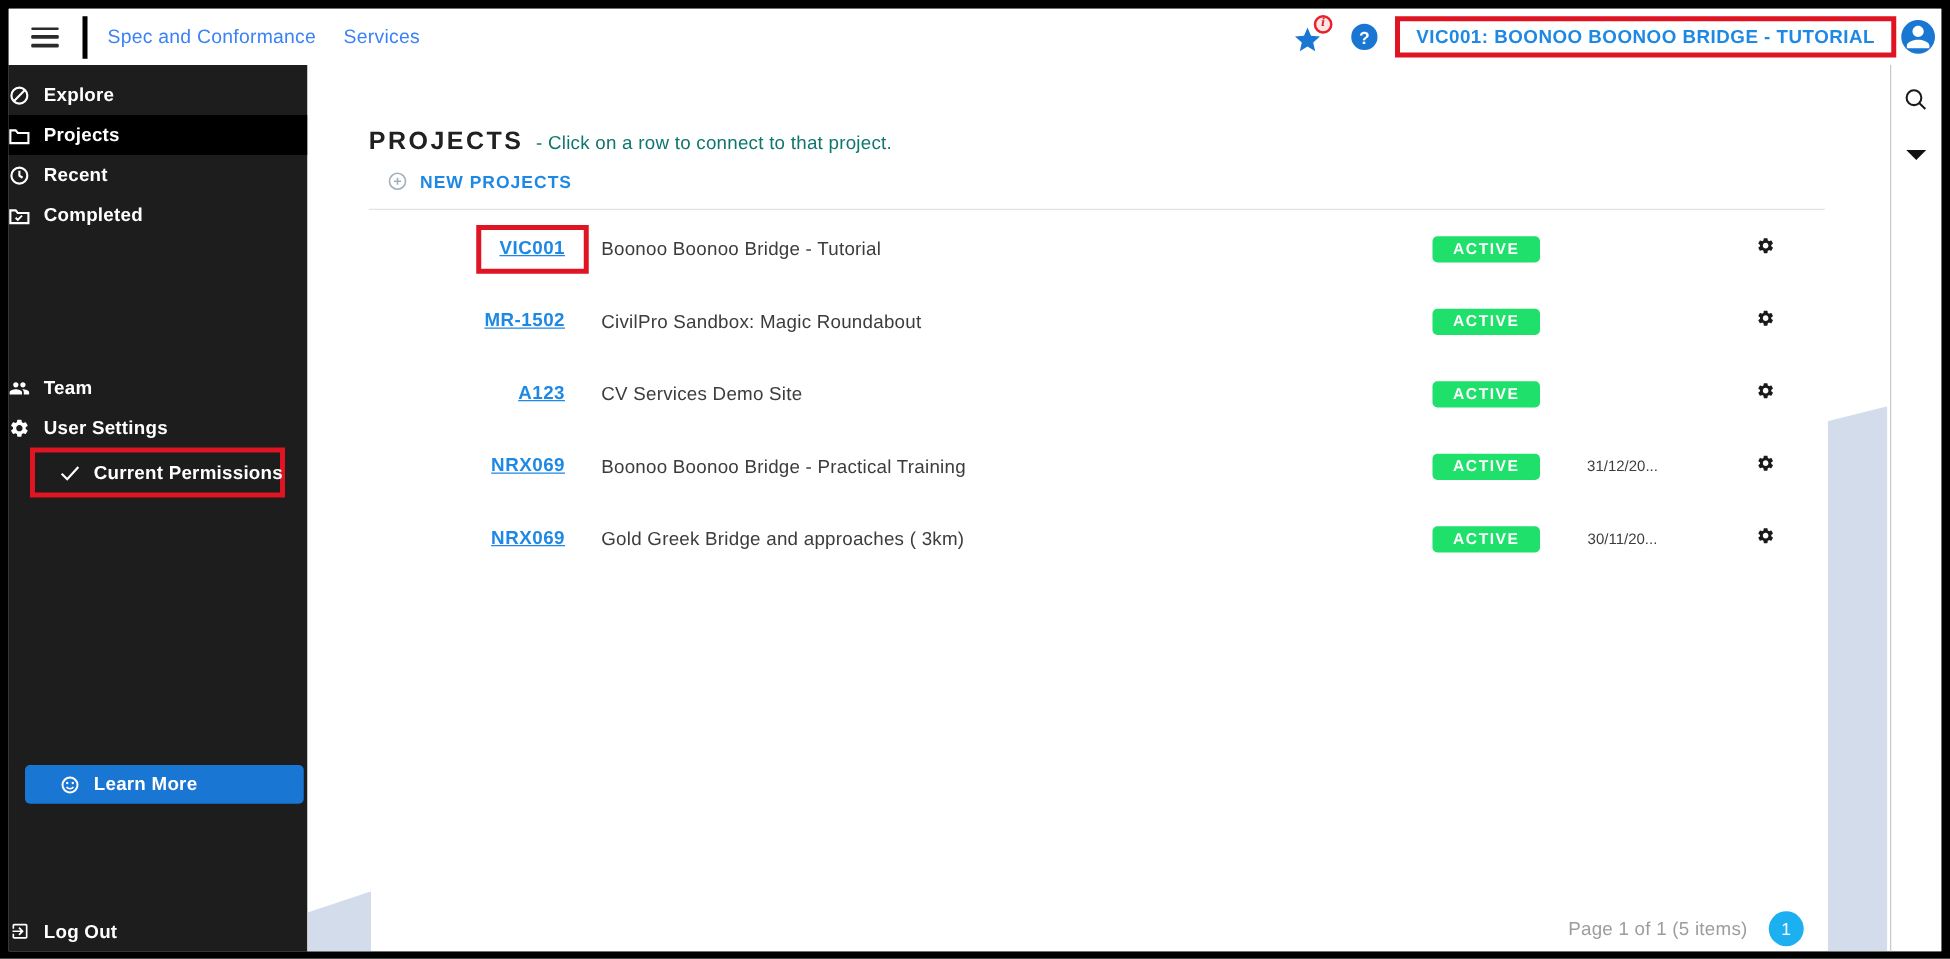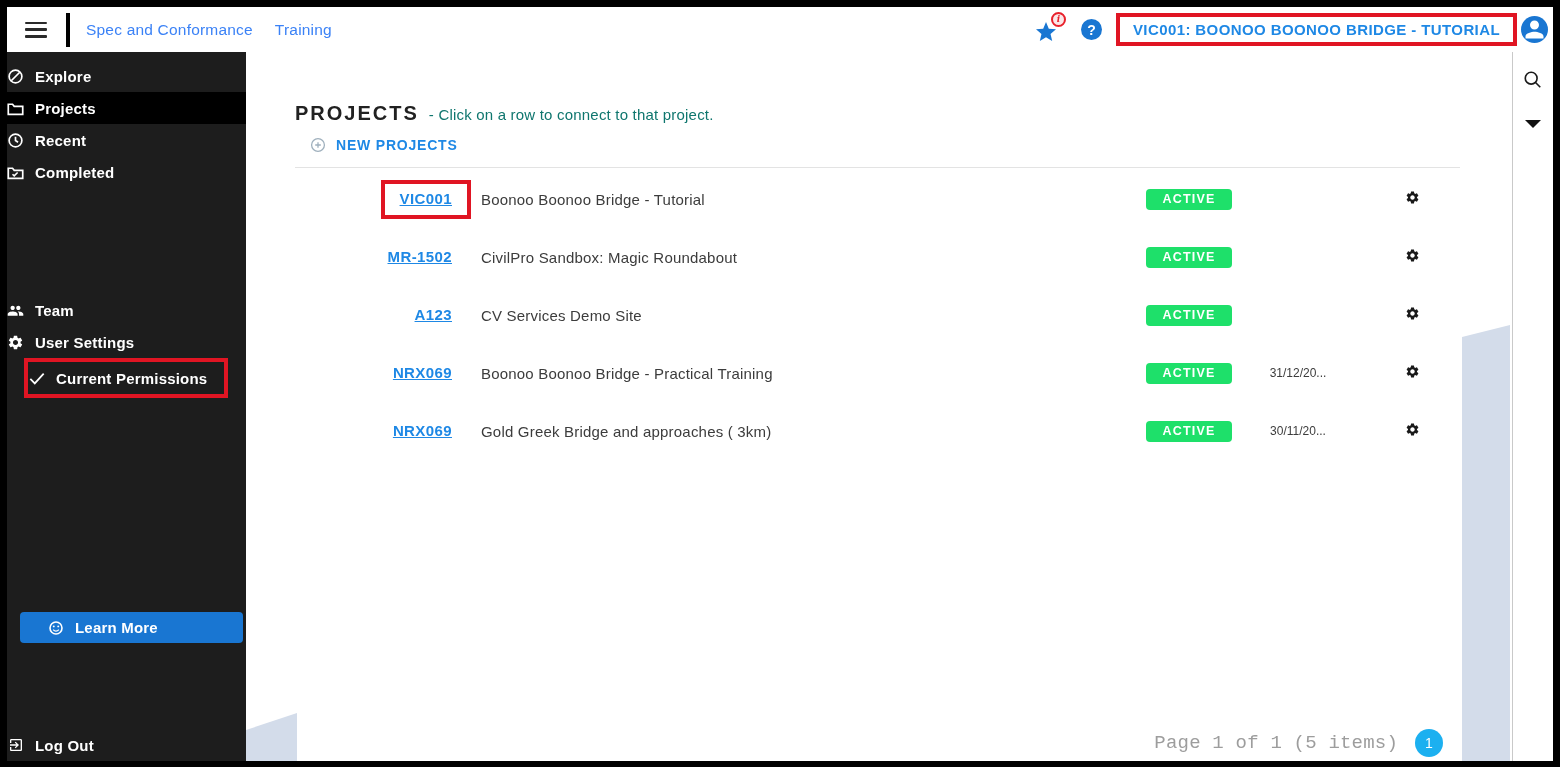--- a/index.html
+++ b/index.html
@@ -38,21 +38,21 @@
   .content { flex:1; display:flex; min-height:0; }
 
   .sidebar { width:239px; flex:0 0 239px; background:#1d1d1d; color:#fff;
     display:flex; flex-direction:column; padding-top:8px; }
   .side-item { height:32px; display:flex; align-items:center; 
     font-size:15px; font-weight:bold; letter-spacing:.2px; cursor:pointer; white-space:nowrap; }
   .side-item .ic { width:17px; height:17px; margin-right:11px; flex:0 0 17px;
     display:flex; align-items:center; justify-content:center; }
   .side-item.selected { background:#000; }
   .side-item.perm { border:4px solid #e01523; margin-left:17px; width:204px; height:40px;
-    }
+    padding-left:19px; }
   .side-item.learn { background:#1976d2; margin-left:13px; width:223px; height:31px;
     border-radius:4px; padding-left:27px; }
   .mt-mid { margin-top:106px; }
   .mt-learn { margin-top:214px; }
   .mt-logout { margin-top:86px; }
 
   .main { flex:1; position:relative; background:#fff; padding:50px 52px 0 49px; min-width:0; }
   .main-header { display:flex; align-items:baseline; margin-bottom:9px; }
   .main-header h1 { font-size:20px; font-weight:600; color:#212121; letter-spacing:2px; }
   .main-header .subtitle { font-size:15px; color:#0f766e; margin-left:10px; letter-spacing:.2px; }
@@ -71,21 +71,21 @@
     overflow:hidden; white-space:nowrap; }
   .cell-status { width:86px; flex:0 0 86px; }
   .badge-active { display:block; background:#1ee06a; color:#fff; font-size:12.5px;
     font-weight:bold; letter-spacing:1.2px; text-align:center; padding:3px 0 4px;
     border-radius:4px; }
   .cell-date { width:132px; flex:0 0 132px; text-align:center; font-size:12px; color:#3c3c3c; }
   .cell-gear { width:96px; flex:0 0 96px; display:flex; justify-content:center; }
   .cell-gear svg { cursor:pointer; }
 
   .pagination { position:absolute; right:69px; bottom:4px; display:flex; align-items:center; gap:17px; }
-  .pagination .ptext { color:#9d9d9d; font-size:19px; letter-spacing:.2px;font-family:Liberation Mono, monospace; }
+  .pagination .ptext { color:#9d9d9d; font-size:15px; letter-spacing:.2px; }
   .page-circle { width:28px; height:28px; border-radius:50%; background:#1cb0f0; color:#fff;
     font-size:14px; display:flex; align-items:center; justify-content:center; cursor:pointer; }
 
   .wedge { position:absolute; background:#d3dcea; }
   .wedge-left { left:0; top:661px; width:51px; height:48px;
     clip-path:polygon(0 17px,100% 0,100% 100%,0 100%); }
   .wedge-right { left:1216px; top:273px; width:48px; height:436px;
     clip-path:polygon(0 12px,100% 0,100% 100%,0 100%); }
 
   .right-rail { width:41px; flex:0 0 41px; border-left:1px solid #c9c9c9; background:#fff;
@@ -100,21 +100,21 @@
   <header class="topbar">
     <div class="tb-left">
       <button class="hamburger">
         <span></span>
           <span></span>
           <span></span>
       </button>
       <div class="tb-divider"></div>
       <nav class="tb-menu">
         <span>Spec and Conformance</span>
-        <span>Training</span>
+        <span>Services</span>
       </nav>
     </div>
     <div class="tb-right">
       <div class="star-wrap">
         <span>
           <svg width="24" height="24" viewBox="0 0 24 24">
               <path fill="#1976d2" d="M12 17.27L18.18 21l-1.64-7.03L22 9.24l-7.19-.61L12 2 9.19 8.63 2 9.24l5.46 4.73L5.82 21z"></path>
             </svg>
         </span>
         <span class="notif-badge">i</span>

